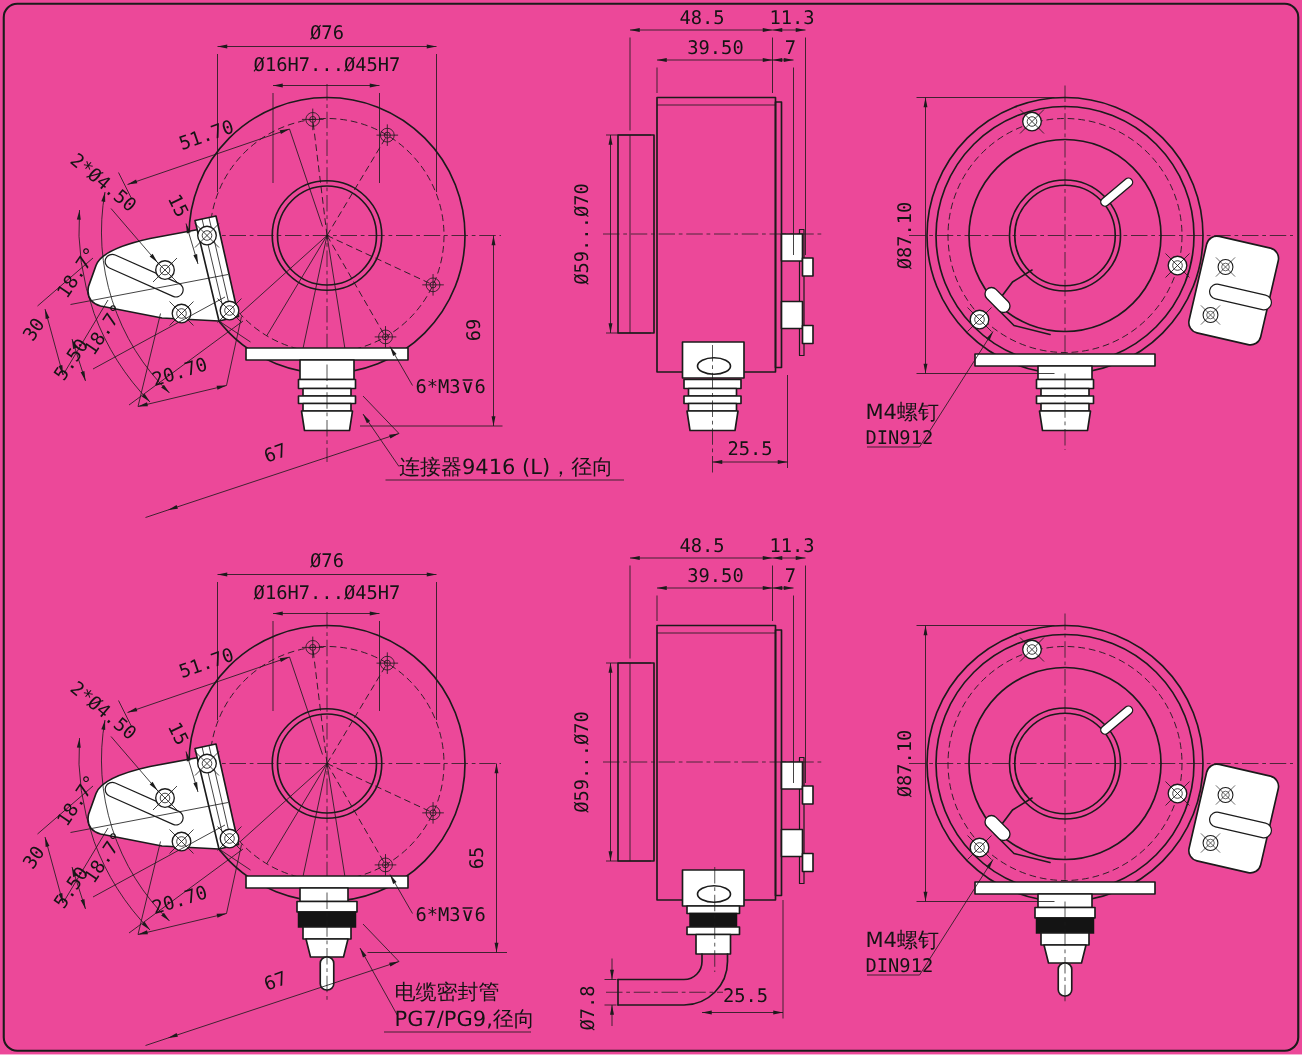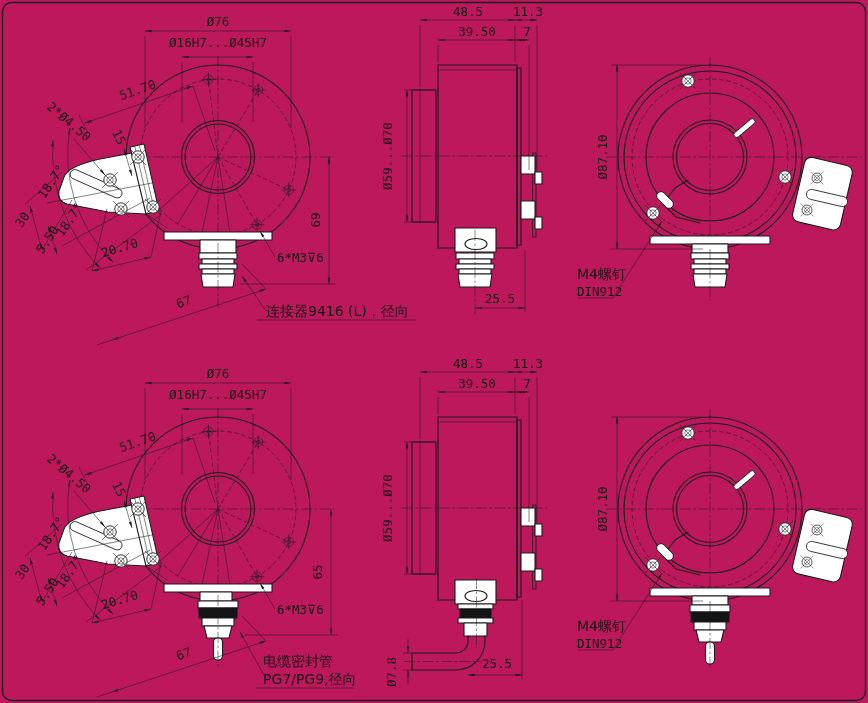--- a/index.html
+++ b/index.html
@@ -1,16 +1,16 @@
 <!DOCTYPE html>
 <html><head>
 <meta charset="utf-8">
 <style>
   html,body{margin:0;padding:0;background:#ffffff;}
-  .stage{width:868px;height:703px;position:relative;background:#be185d;overflow:hidden;}
+  .stage{width:868px;height:703px;position:relative;background:#ec4899;overflow:hidden;}
   svg{display:block;}
   .o  {fill:none;stroke:#1b1b1b;stroke-width:1.1;stroke-linejoin:round;stroke-linecap:round;}
   .of {fill:#ffffff;stroke:#1b1b1b;stroke-width:1.1;stroke-linejoin:round;}
   .t  {fill:none;stroke:#1b1b1b;stroke-width:0.55;}
   .dim{fill:none;stroke:#1b1b1b;stroke-width:0.55;marker-start:url(#ar);marker-end:url(#ar);}
   .ld {fill:none;stroke:#1b1b1b;stroke-width:0.55;marker-end:url(#ar);}
   .cl {fill:none;stroke:#1b1b1b;stroke-width:0.5;stroke-dasharray:11 2.5 2.5 2.5;}
   .hd {fill:none;stroke:#1b1b1b;stroke-width:0.6;stroke-dasharray:4.5 2.6;}
   .blk{fill:#141414;stroke:#141414;}
   text{fill:#141414;}

